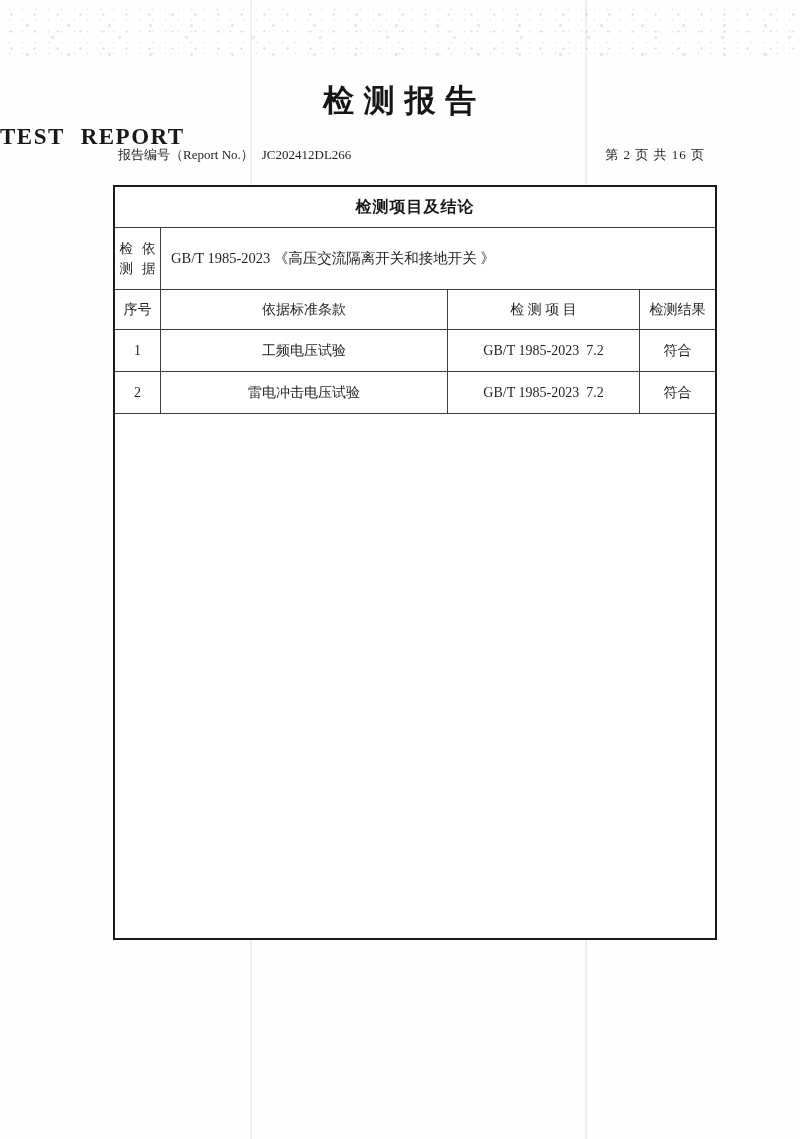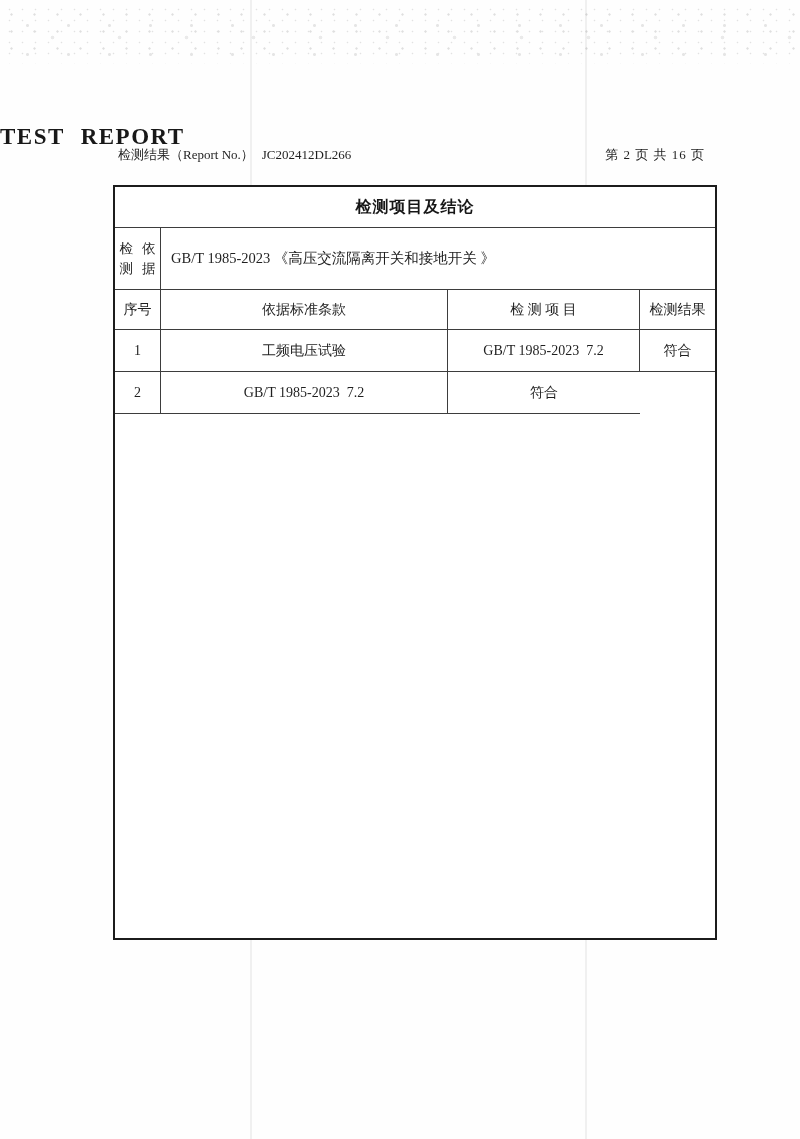--- a/index.html
+++ b/index.html
@@ -139,25 +139,26 @@
 </style>
 </head>
 <body>
 
 <div class="page">
 
   <div class="scan-noise"></div>
   <div class="fold-line fold-1"></div>
   <div class="fold-line fold-2"></div>
 
+  <div class="title-cn">检 测 报 告</div>
   <div class="title-en">TEST REPORT</div>
 
   <div class="meta-row">
     <div>
-      <span>检测结果（Report No.）</span><span class="report-no-value">JC202412DL266</span>
+      <span>报告编号（Report No.）</span><span class="report-no-value">JC202412DL266</span>
     </div>
     <div class="page-info">第 2 页 共 16 页</div>
   </div>
 
   <div class="report-table">
 
     <div class="cell c-title no-right">检测项目及结论</div>
 
     <div class="cell c-basis-label">
       <span>检测</span>
@@ -169,19 +170,20 @@
     <div class="cell">依据标准条款</div>
     <div class="cell">检 测 项 目</div>
     <div class="cell no-right">检测结果</div>
 
     <div class="cell">1</div>
     <div class="cell">工频电压试验</div>
     <div class="cell c-clause">GB/T 1985-2023  7.2</div>
     <div class="cell no-right">符合</div>
 
     <div class="cell">2</div>
+    <div class="cell">雷电冲击电压试验</div>
     <div class="cell c-clause">GB/T 1985-2023  7.2</div>
     <div class="cell no-right">符合</div>
 
 
   </div>
 
 </div>
 
 </body></html>

